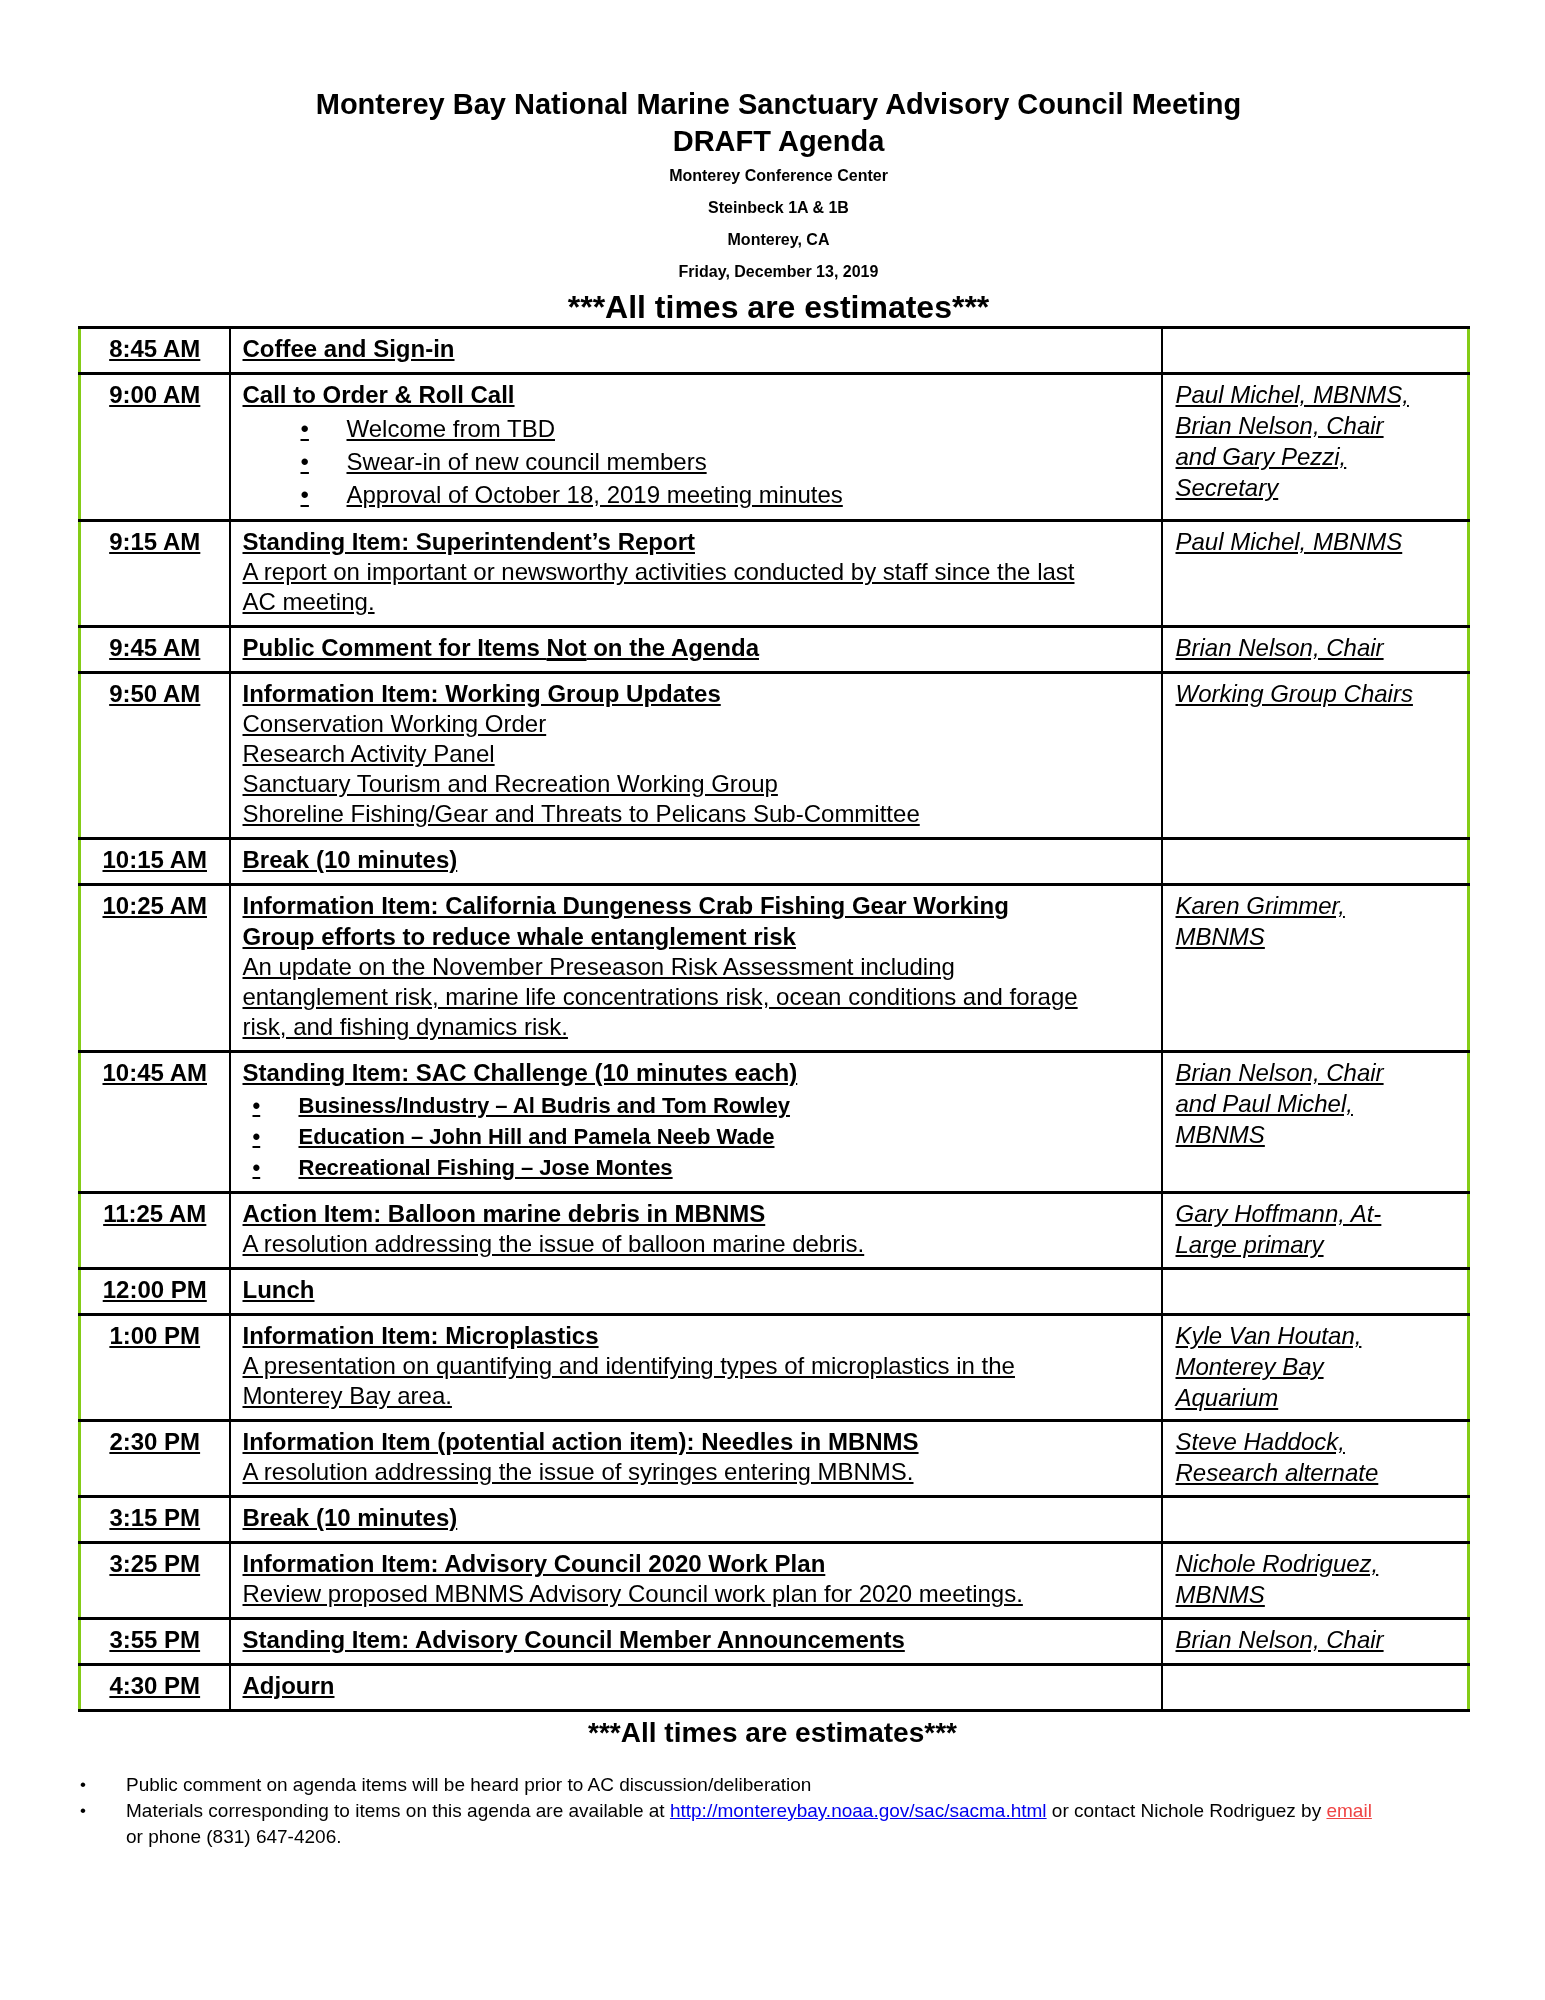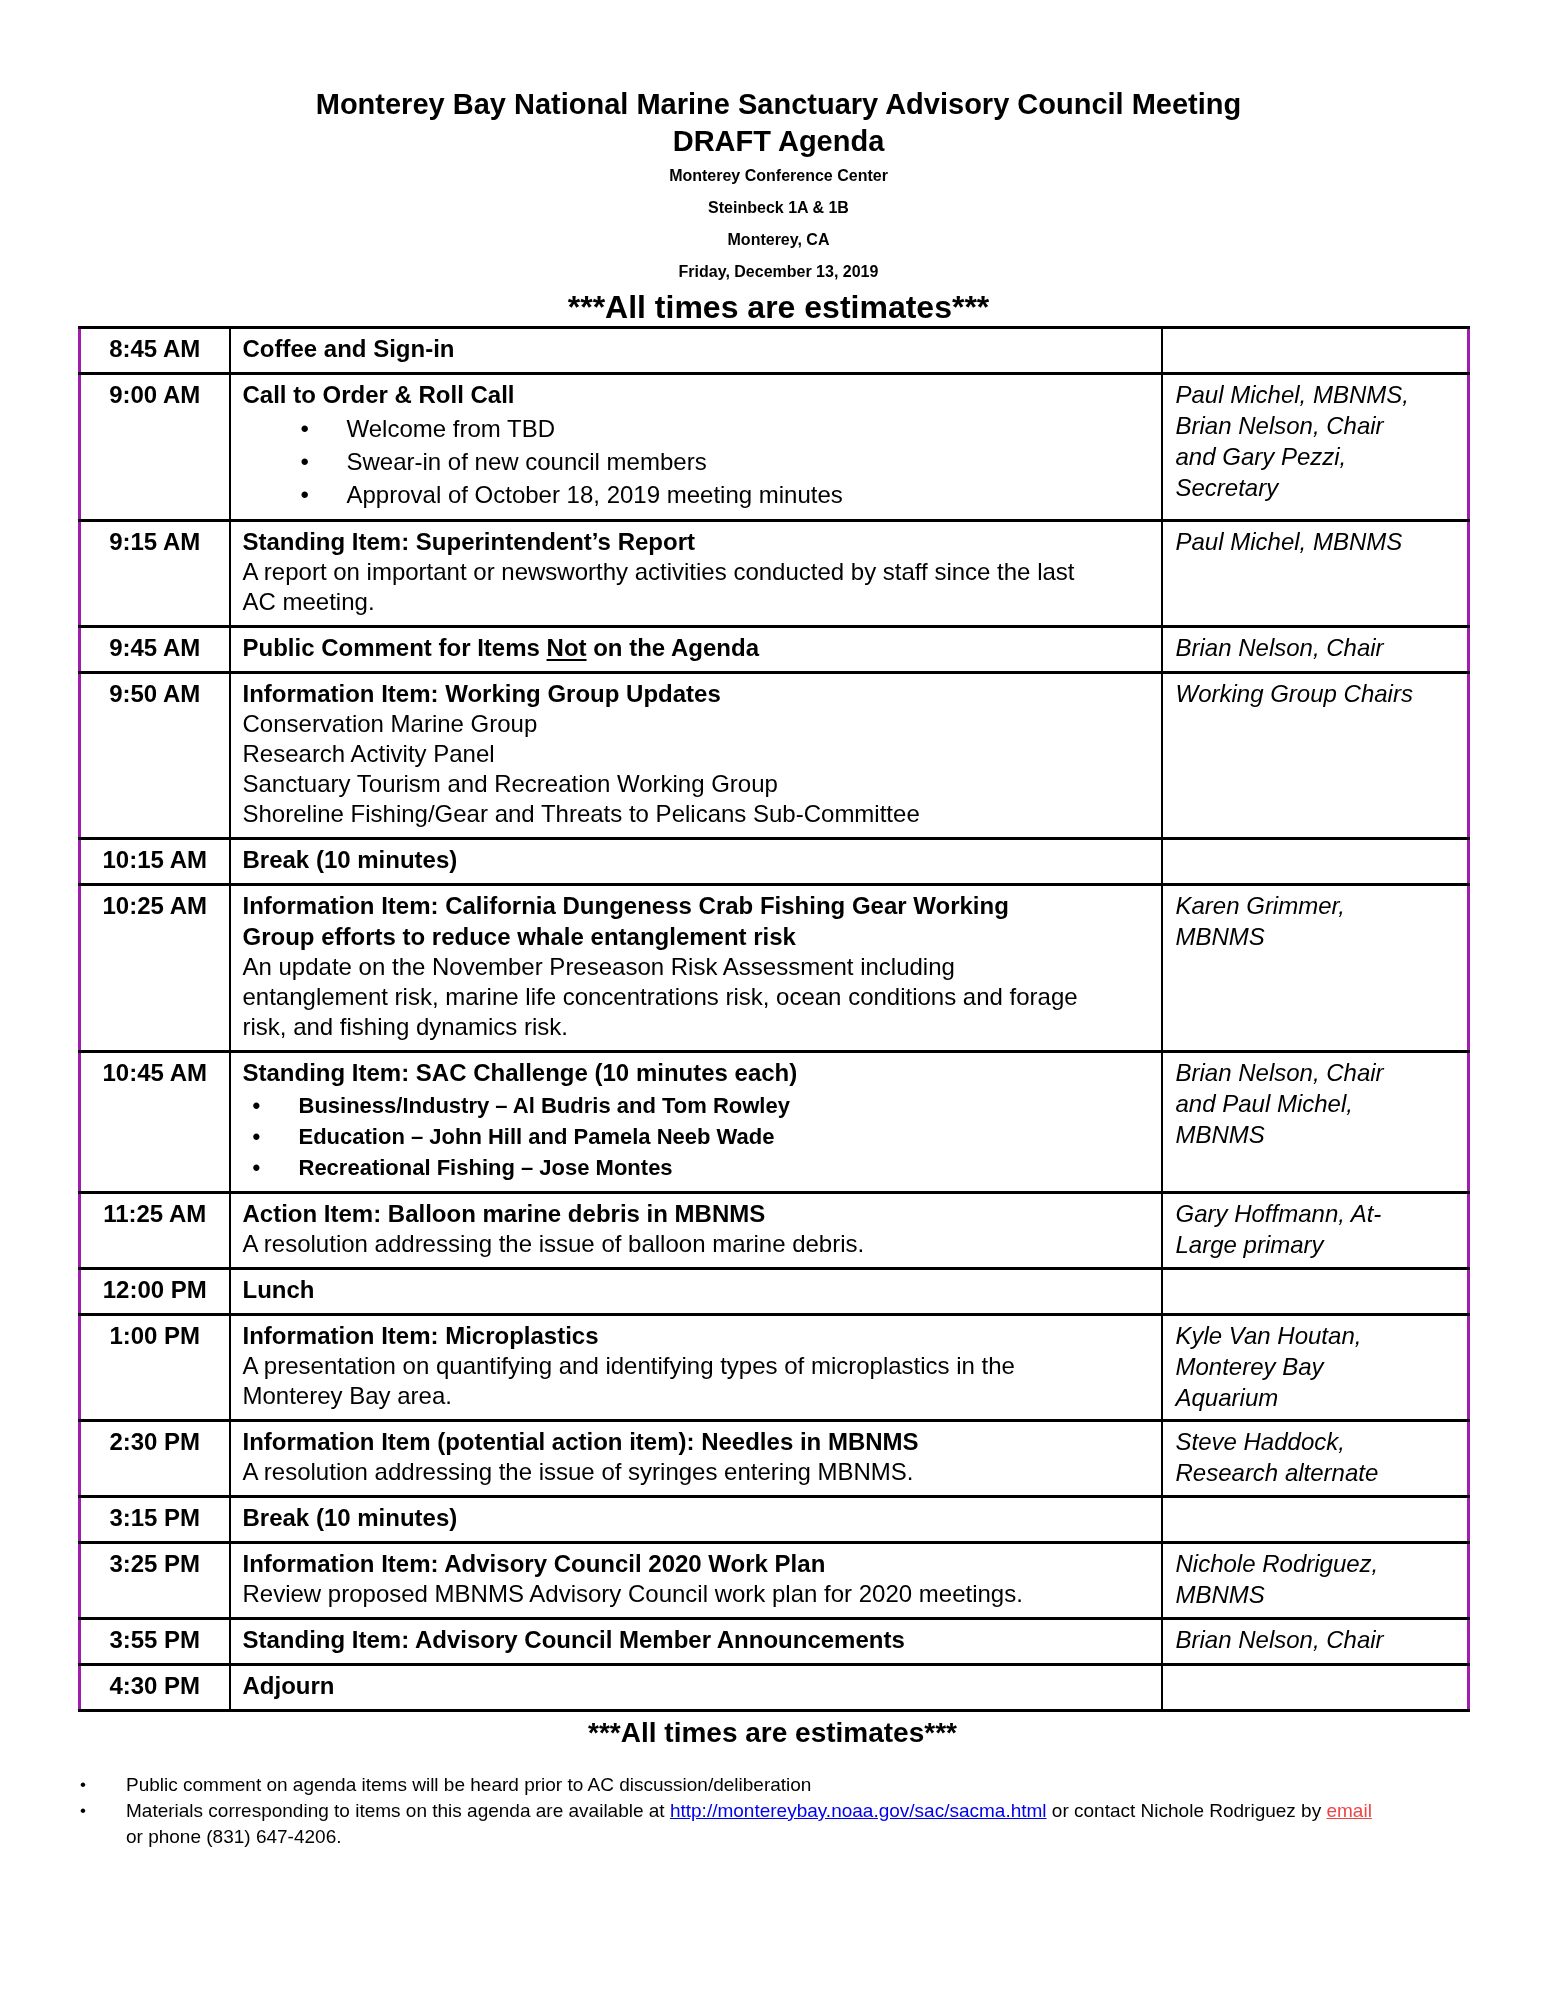--- a/index.html
+++ b/index.html
@@ -22,21 +22,22 @@
   .hdr-title { font-size: 29px; line-height: 37px; }
   .hdr-sub   { font-size: 16px; line-height: 32px; }
   .hdr-estimates { font-size: 32px; line-height: 38px; }
 
   
   table.agenda {
     border-collapse: collapse;
     table-layout: fixed;
     margin-left: 78px;
     width: 1389px;
-    border: 3px solid #a21caf;
+    border: 3px solid #84cc16;
+    text-decoration: underline;
   }
   table.agenda td {
     border: 2px solid #000;
     border-top-width: 3px;
     border-bottom-width: 3px;
     vertical-align: top;
     font-size: 24px;
   }
   td.col-time {
     width: 150px;
@@ -159,21 +160,21 @@
           <td class="col-time">9:45 AM</td>
           <td class="col-item">
             <div class="item-title">Public Comment for Items <u>Not</u> on the Agenda</div>
           </td>
           <td class="col-presenter">Brian Nelson, Chair</td>
         </tr>
         <tr>
           <td class="col-time">9:50 AM</td>
           <td class="col-item">
             <div class="item-title">Information Item: Working Group Updates</div>
-            <div class="item-line">Conservation Marine Group</div>
+            <div class="item-line">Conservation Working Order</div>
             <div class="item-line">Research Activity Panel</div>
             <div class="item-line">Sanctuary Tourism and Recreation Working Group</div>
             <div class="item-line">Shoreline Fishing/Gear and Threats to Pelicans Sub-Committee</div>
           </td>
           <td class="col-presenter">Working Group Chairs</td>
         </tr>
         <tr>
           <td class="col-time">10:15 AM</td>
           <td class="col-item">
             <div class="item-title">Break (10 minutes)</div>

